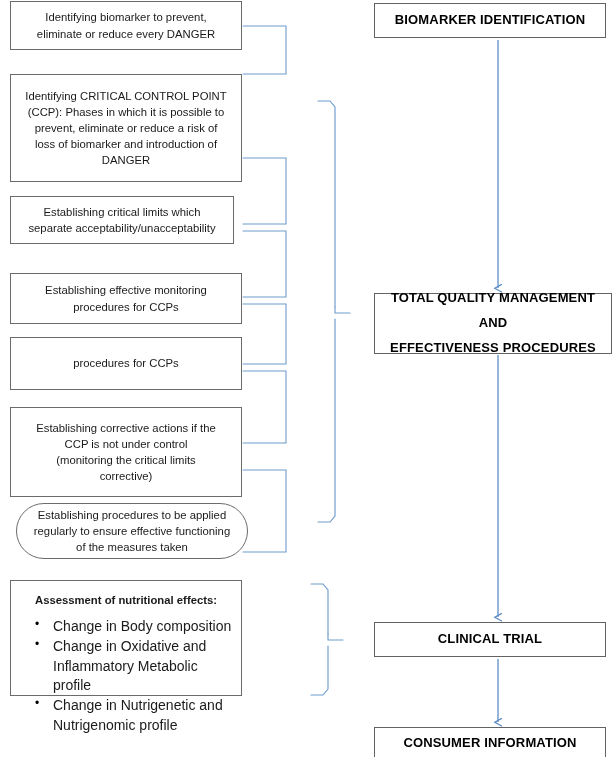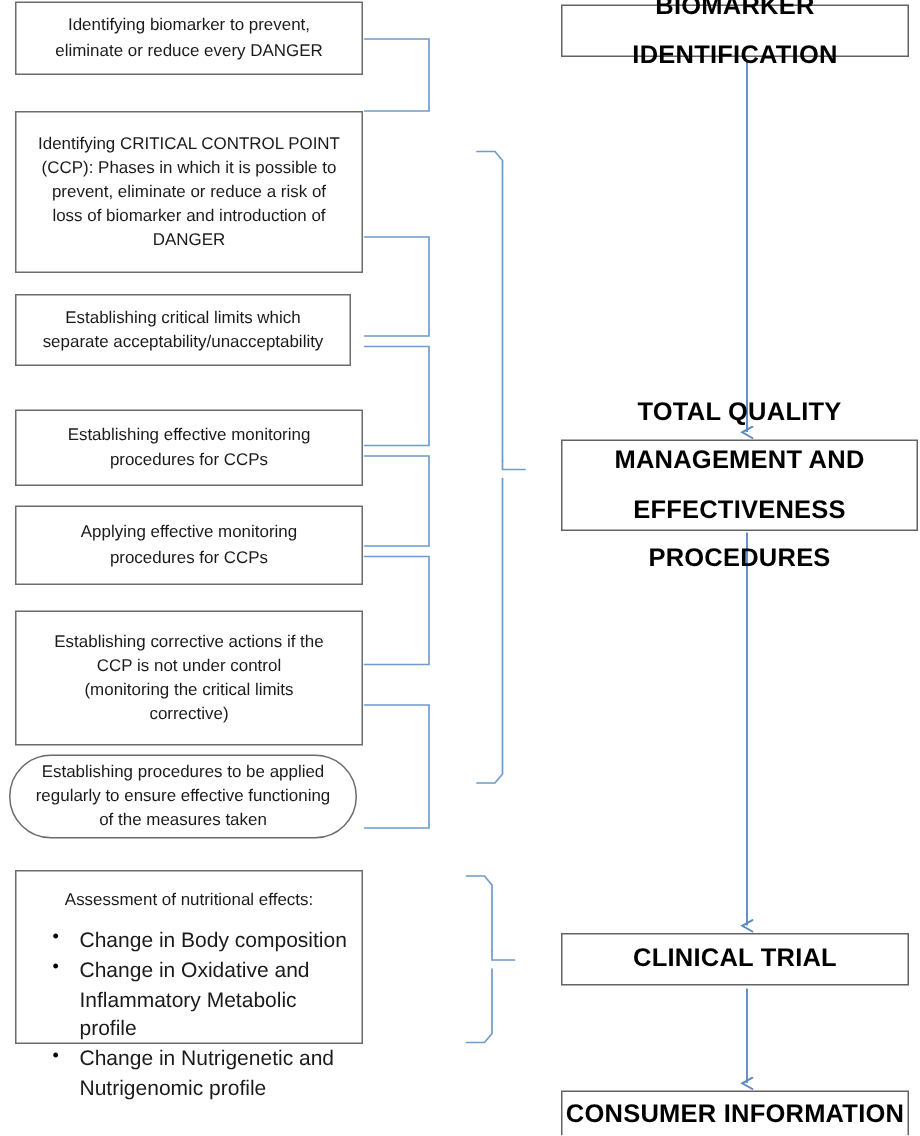--- a/index.html
+++ b/index.html
@@ -45,20 +45,21 @@
   .proc-box.bullets {
     align-items: stretch;
     justify-content: flex-start;
     padding: 11px 8px 6px 8px;
   }
   .bullets .bl-title {
     text-align: center;
     font-size: 11.3px;
     margin-bottom: 9px;
     display: block;
+    font-weight: bold;
   }
   .bullets ul {
     margin: 0;
     padding: 0 0 0 34px;
     list-style: none;
   }
   .bullets li {
     position: relative;
     text-align: left;
     font-size: 14px;
@@ -79,21 +80,21 @@
     position: absolute;
     box-sizing: border-box;
     border: 1.6px solid #636363;
     background: #ffffff;
     display: flex;
     flex-direction: column;
     align-items: center;
     justify-content: center;
     text-align: center;
     font-weight: bold;
-    font-size: 17px;
+    font-size: 13px;
     letter-spacing: 0.15px;
     color: #000000;
   }
   .stage-box .sline {
     display: block;
     line-height: 1.9;
   }
 
   
   #wires {
@@ -165,32 +166,31 @@
     <span class="line">Establishing critical limits which</span>
     <span class="line">separate acceptability/unacceptability</span>
   </div>
 
   <div class="proc-box" style="left:10px; top:273px; width:232px; height:51px;">
     <span class="line">Establishing effective monitoring</span>
     <span class="line">procedures for CCPs</span>
   </div>
 
   <div class="proc-box" style="left:10px; top:337px; width:232px; height:53px;">
-    <span class="line">Applying effective monitoring</span>
     <span class="line">procedures for CCPs</span>
   </div>
 
   <div class="proc-box" style="left:10px; top:407px; width:232px; height:90px;">
     <span class="line">Establishing corrective actions if the</span>
     <span class="line">CCP is not under control</span>
     <span class="line">(monitoring the critical limits</span>
     <span class="line">corrective)</span>
   </div>
 
-  <div class="proc-box" style="left:6px; top:503px; width:232px; height:56px;border-radius:30px;">
+  <div class="proc-box" style="left:16px; top:503px; width:232px; height:56px;border-radius:30px;">
     <span class="line">Establishing procedures to be applied</span>
     <span class="line">regularly to ensure effective functioning</span>
     <span class="line">of the measures taken</span>
   </div>
 
   <div class="proc-box bullets" style="left:10px; top:580px; width:232px; height:116px;">
     <span class="bl-title">Assessment of nutritional effects:</span>
     <ul>
       <li>Change in Body composition</li>
       <li>Change in Oxidative and Inflammatory Metabolic profile</li>

